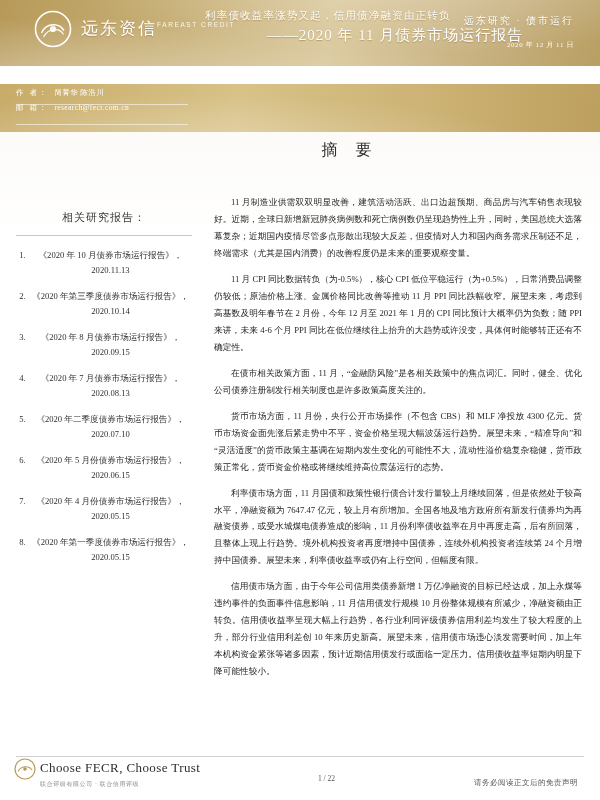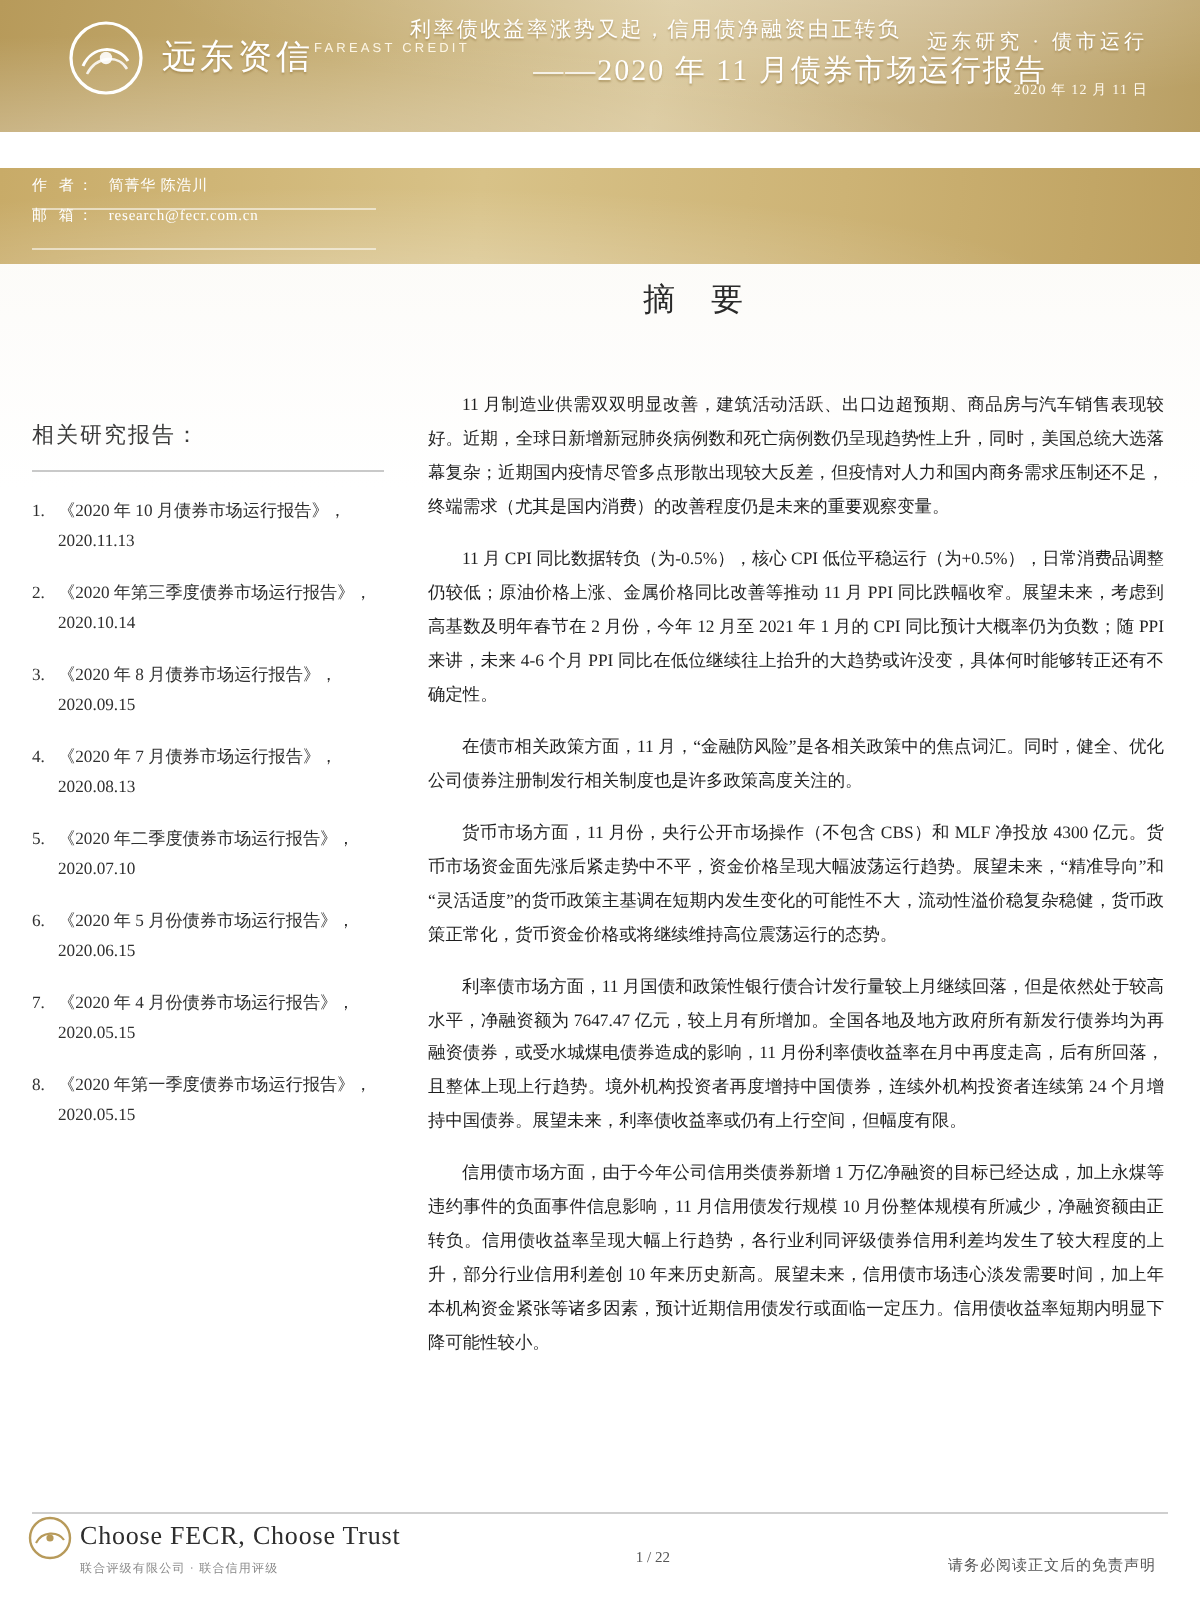--- a/index.html
+++ b/index.html
@@ -94,21 +94,21 @@
     position: absolute; left: 16px; top: 104px; width: 172px; height: 1px;
     background: rgba(255,255,255,.55);
   }
   .author-rule2 {
     position: absolute; left: 16px; top: 124px; width: 172px; height: 1px;
     background: rgba(255,255,255,.55);
   }
 
   
   .left-col {
-    position: absolute; left: 16px; top: 210px; width: 176px;
+    position: absolute; left: 16px; top: 210px; width: 176px; text-align: center;
   }
   .left-title {
     font-size: 11px; color: #3a3a3a; letter-spacing: 1px;
     font-family: "Liberation Serif", serif; margin-bottom: 10px;
   }
   .left-title-rule {
     width: 176px; height: 1px; background: #c9c9c9; margin: 8px 0 12px 0;
   }
   .rep-item {
     display: flex; font-size: 8.6px; color: #2f2f2f;

